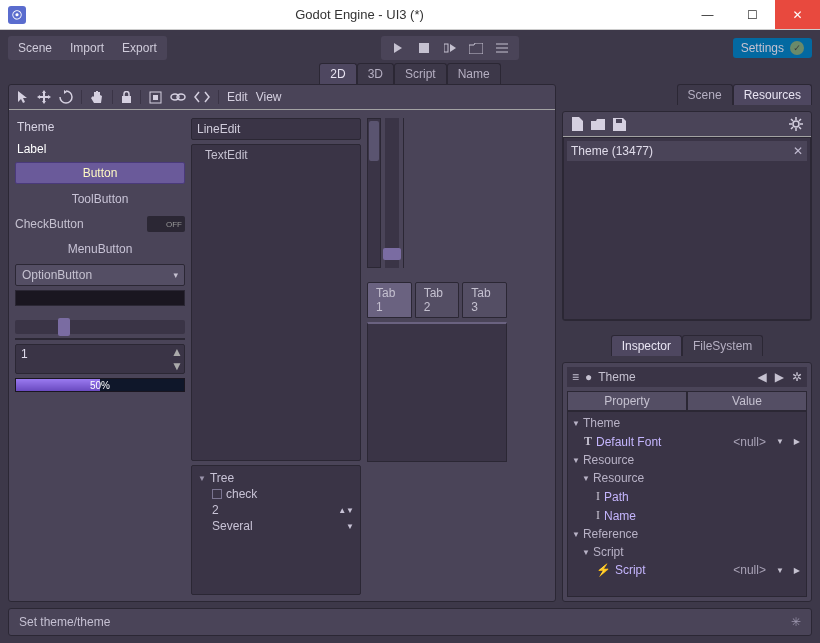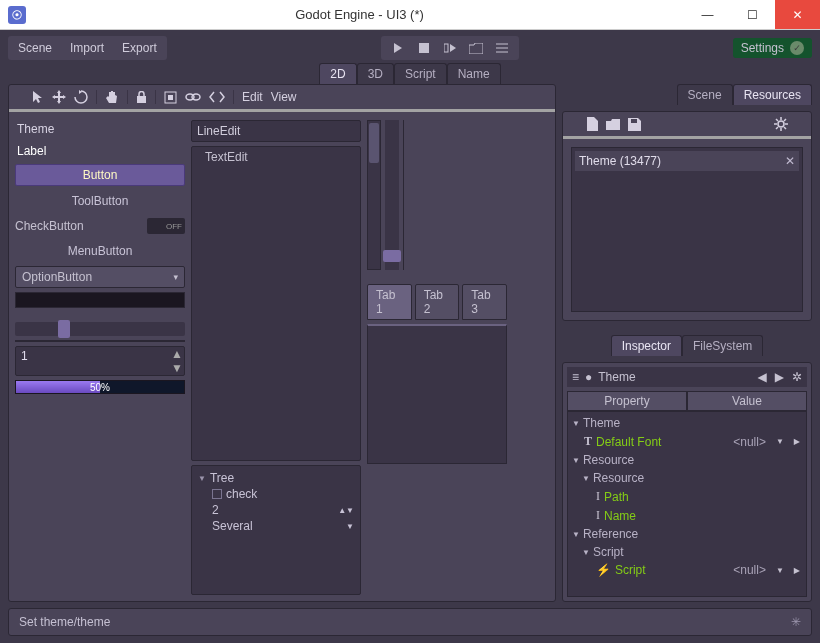--- a/index.html
+++ b/index.html
@@ -13,31 +13,31 @@
 .titlebar .winbtn.close { background: #e8493e; color: #fff; }
 
 .editor { position: absolute; top: 30px; left: 0; right: 0; bottom: 0; background: #3d3849; border: 3px solid #3d3849; display: flex; flex-direction: column; }
 
 .menubar { display: flex; align-items: center; padding: 3px 5px; gap: 2px; }
 .menubar .menu-group { background: #4a4458; border-radius: 3px; padding: 2px; display: flex; gap: 2px; }
 .menubar .menu-item { padding: 3px 8px; color: #d0ccdb; cursor: pointer; }
 .menubar .spacer { flex: 1; }
 .menubar .center-tools { display: flex; gap: 8px; background: #4a4458; border-radius: 3px; padding: 4px 8px; }
 .menubar .iconbtn { width: 18px; height: 16px; display:flex;align-items:center;justify-content:center; color:#c5c1d0; }
-.menubar .settings { background: #14532d; border-radius: 3px; padding: 3px 8px; display: flex; align-items: center; gap: 6px; }
+.menubar .settings { background: #0369a1; border-radius: 3px; padding: 3px 8px; display: flex; align-items: center; gap: 6px; }
 .settings .ok { width: 14px; height: 14px; border-radius: 50%; background: #6a8a6a; display:flex;align-items:center;justify-content:center;font-size:9px;color:#3a3a3a; }
 
 .tabs { display: flex; gap: 0; }
 .tabs .tab { padding: 3px 10px; background: #3d3849; color: #b5afc2; border: 1px solid #2b2734; border-bottom: none; border-radius: 3px 3px 0 0; cursor: pointer; }
 .tabs .tab.active { background: #4e4760; color: #e8e4f2; }
 
 .main-row { display: flex; flex: 1; gap: 6px; padding: 0 5px 6px 5px; min-height: 0; }
 
 .panel { background: #4a4458; border: 1px solid #2b2734; border-radius: 3px; display: flex; flex-direction: column; }
-.panel .toolbar { display: flex; align-items: center; gap: 8px; padding: 5px 23px; border-bottom: 3px solid #a3a3a3; color:#d5d0e0; }
+.panel .toolbar { display: flex; align-items: center; gap: 8px; padding: 5px 8px; border-bottom: 1px solid #a3a3a3; color:#d5d0e0; }
 .toolbar .sep { width: 1px; height: 14px; background: #3a3446; }
 .toolbar .tool { cursor: pointer; }
 
 .left-work { flex: 1; display: flex; flex-direction: column; gap: 2px; }
 .work-tabs { display: flex; justify-content: center; }
 .work-content { flex: 1; display: flex; gap: 6px; padding: 6px; }
 
 .col { display: flex; flex-direction: column; gap: 4px; }
 .theme-col { width: 170px; }
 .label-txt { color: #d8d4e4; padding: 2px 2px; }
@@ -74,34 +74,34 @@
 .vslider { width:14px; background:#3a3446; height:150px; position:relative; }
 .vslider::after { content:""; position:absolute; left:-2px; right:-2px; bottom:8px; height:12px; background:#7a6ca2; border-radius:2px; }
 .vsep { width:1px; background:#2b2734; height:150px; }
 .hsrow { display:flex; gap:4px; }
 .tab-strip { display:flex; gap:3px; }
 .tab-strip .t { background:#544e64; border:1px solid #2b2734; border-radius:2px 2px 0 0; padding:3px 8px; cursor:pointer; }
 .tab-strip .t.active { background:#6a6280; }
 .tab-body { background:#3a3446; border:1px solid #2b2734; border-top:2px solid #6a6280; height:140px; }
 
 .right-dock { width: 250px; display:flex; flex-direction:column; gap:6px; }
-.scene-panel .list { flex:1; background:#3a3446; margin:8px; border:1px solid #2b2734; padding:3px; }
+.scene-panel .list { flex:1; background:#3a3446; margin:0; border:1px solid #2b2734; padding:3px; }
 .scene-item { display:flex; align-items:center; padding:3px 4px; background:#4a4458; color:#e0dcea; }
 .scene-item .x { margin-left:auto; color:#c0bad0; cursor:pointer; }
 
 .inspector { flex:1; }
 .insp-head { display:flex; align-items:center; background:#3a3446; margin:4px; padding:3px 5px; gap:6px; }
 .insp-head .nav { margin-left:auto; display:flex; gap:8px; }
 .prop-head { display:flex; margin:0 4px; }
 .prop-head div { flex:1; text-align:center; background:#544e64; border:1px solid #2b2734; padding:2px 0; }
 .prop-body { margin:0 4px 4px 4px; background:#3a3446; border:1px solid #2b2734; flex:1; padding:2px; font-size:12px; }
 .sect { display:flex; align-items:center; gap:3px; padding:2px 2px; color:#b8b2c6; }
 .sect .caret { font-size:8px; }
 .prop-row { display:flex; align-items:center; padding:2px 4px 2px 14px; gap:4px; }
-.prop-row .pname { flex:1; color:#84cc16; }
+.prop-row .pname { flex:1; color:#c4b5fd; }
 .prop-row .pval { color:#a8a2b6; }
 .prop-row .dd { font-size:8px; margin-left:6px; }
 
 .statusbar { display:flex; align-items:center; background:#4a4458; border:1px solid #2b2734; border-radius:3px; margin:0 5px 4px 5px; padding:6px 10px; color:#c5c0d2; }
 .statusbar .spin { margin-left:auto; color:#9a94ab; }
 svg { display:block; }
 </style>
 </head>
 <body>
 

